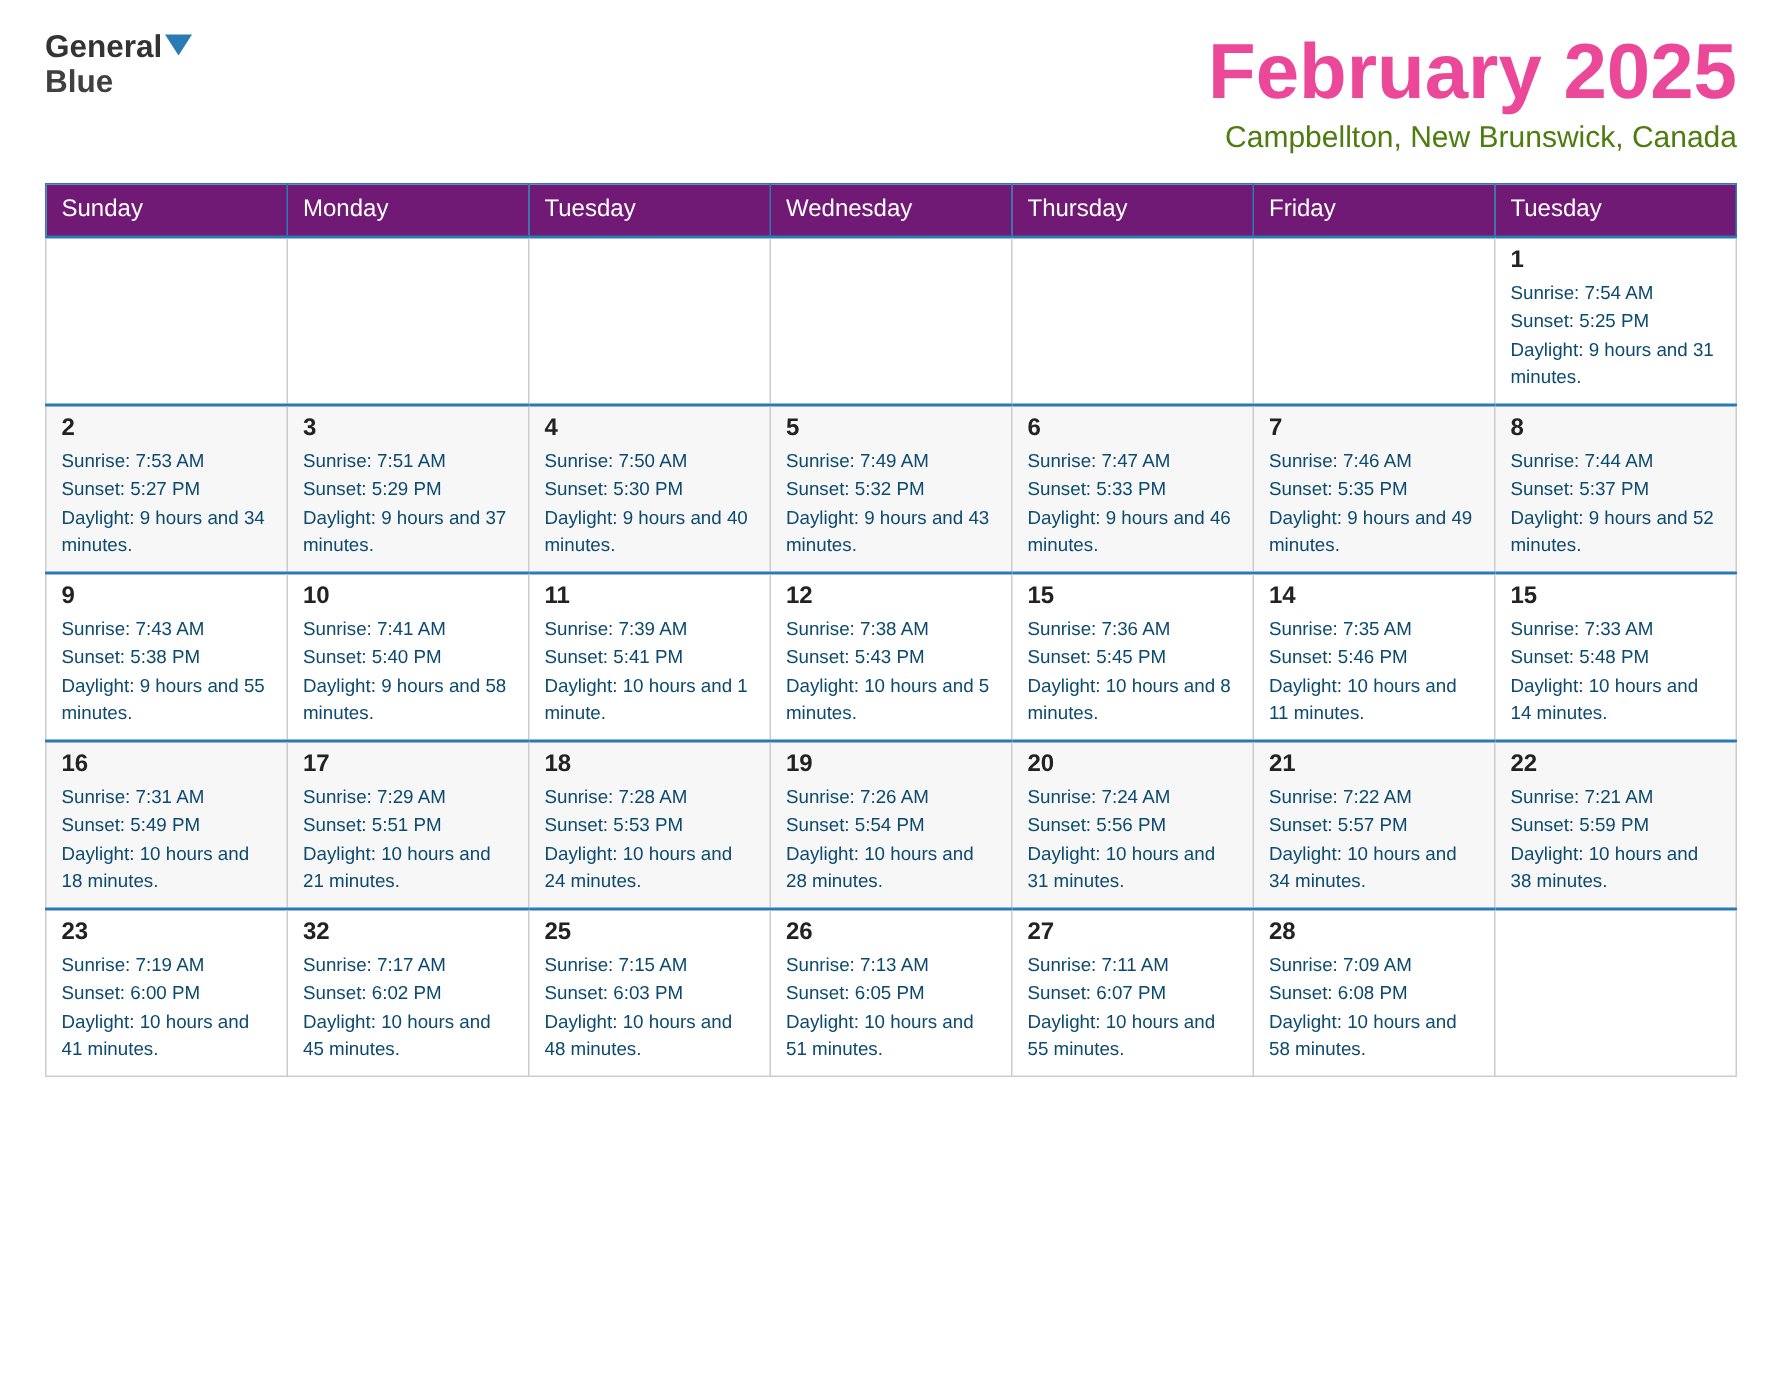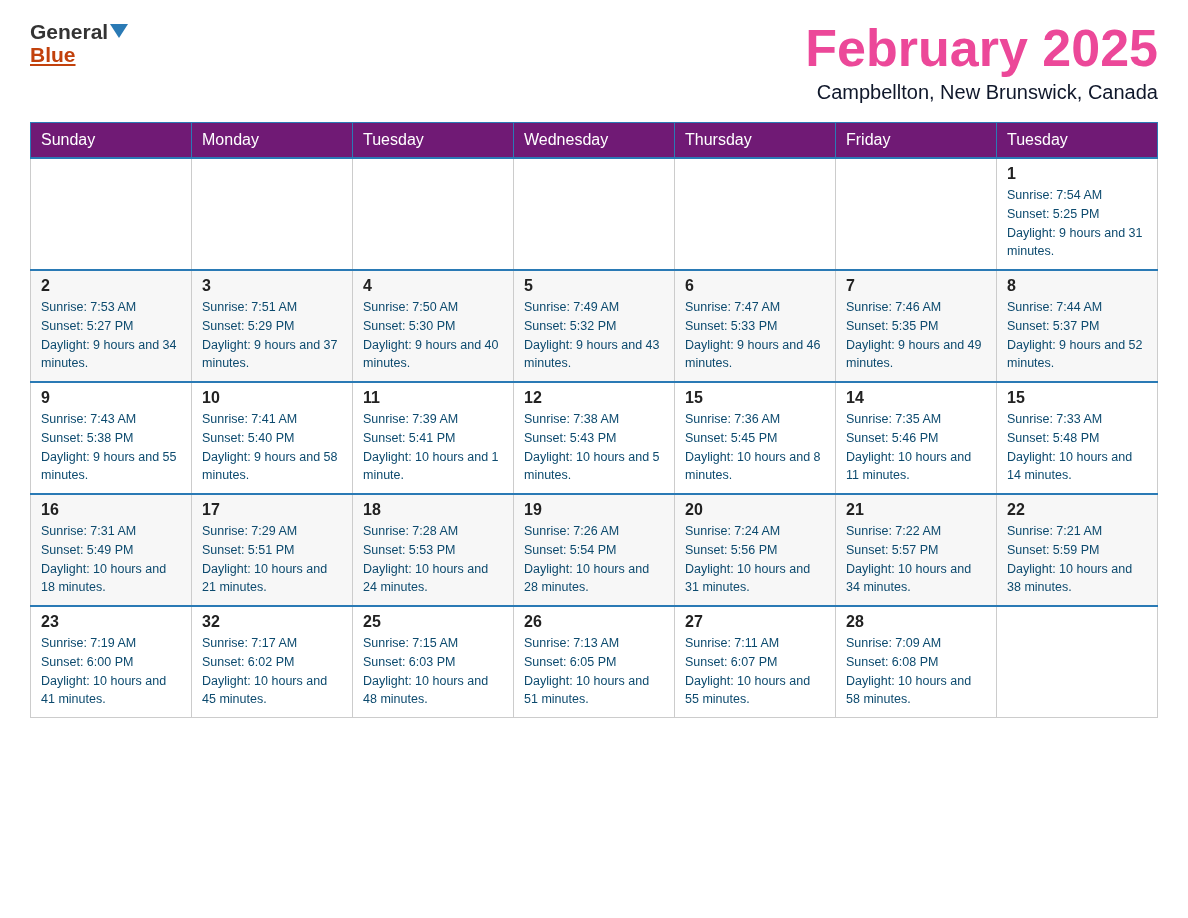--- a/index.html
+++ b/index.html
@@ -22,22 +22,21 @@
       flex-direction: column;
       align-items: flex-start;
     }
     .logo-text {
       font-size: 21px;
       font-weight: bold;
       color: #333;
       line-height: 1.1;
     }
     .logo-text span {
-      color: #c2410c;
-      text-decoration: underline;
+      color: #404040;
     }
     .logo-triangle {
       display: inline-block;
       width: 0;
       height: 0;
       border-left: 9px solid transparent;
       border-right: 9px solid transparent;
       border-top: 14px solid #2a7ab5;
       margin-left: 2px;
       vertical-align: middle;
@@ -48,21 +47,21 @@
       text-align: right;
     }
     .month-title {
       font-size: 52px;
       font-weight: bold;
       color: #ec4899;
       line-height: 1.1;
     }
     .location {
       font-size: 20px;
-      color: #0f172a;
+      color: #4d7c0f;
       margin-top: 4px;
     }
     .calendar {
       width: 100%;
       border-collapse: collapse;
       border: 1px solid #2a7ab5;
     }
     .calendar th {
       background-color: #701a75;
       color: #fff;

